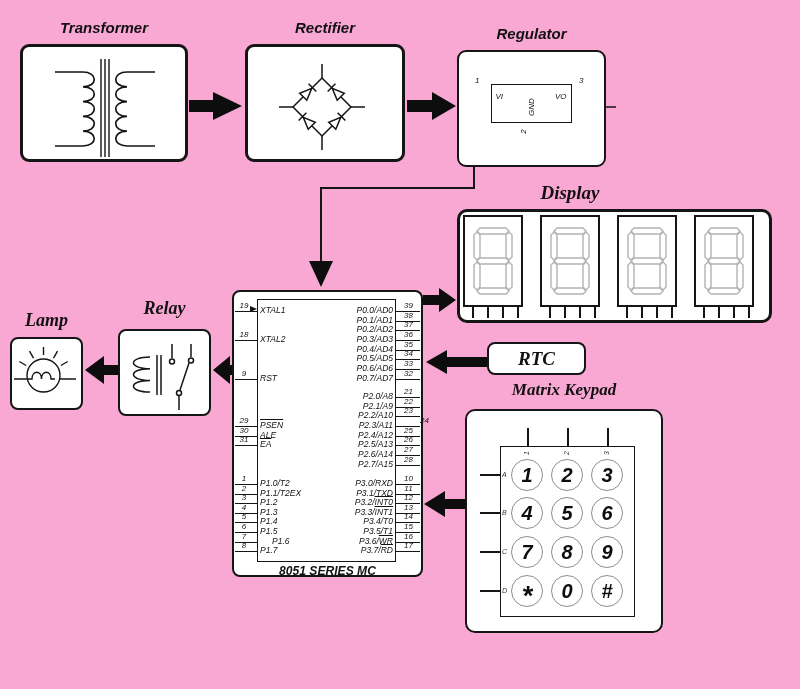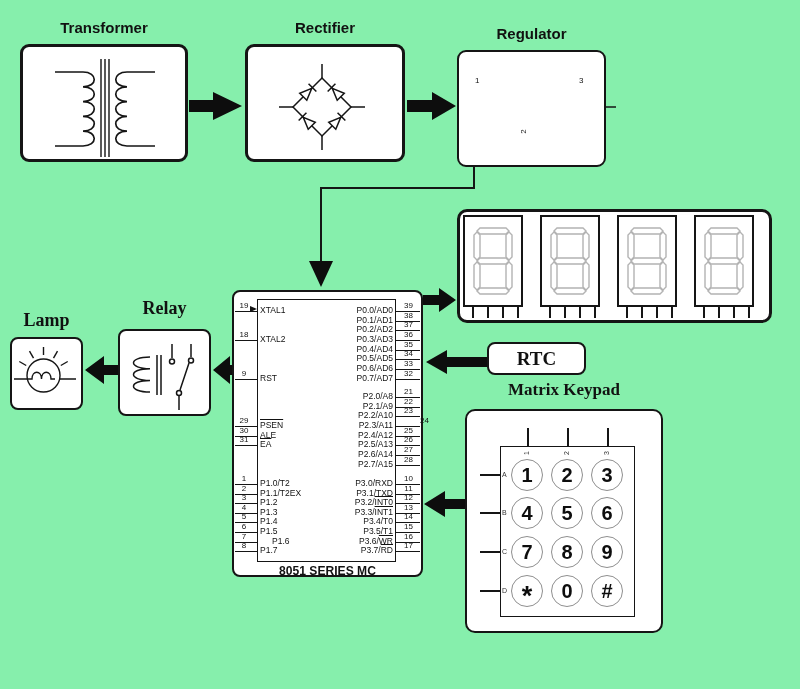--- a/index.html
+++ b/index.html
@@ -1,17 +1,17 @@
 <!DOCTYPE html>
 <html><head>
 <meta charset="utf-8">
 <style>
   html,body { margin:0; padding:0; background:#fff; }
-  .canvas { position:relative; width:800px; height:689px; background:#86efac;
-            font-family:"Liberation Sans", sans-serif; color:#111; overflow:hidden; }
+  .canvas { position:relative; width:800px; height:689px; background:#f9a8d4;
+            font-family:"Liberation Sans", sans-serif; color:#111; overflow:hidden;font-style:italic; }
   .overlay { position:absolute; left:0; top:0; pointer-events:none; }
   .box { position:absolute; border:3px solid #151515; border-radius:9px; background:#fff; box-sizing:border-box; }
   .symsvg { position:absolute; left:0; top:0; }
   .title { position:absolute; text-align:center; white-space:nowrap; }
   .sans-title { font-weight:bold; font-size:15px; }
   .serif-title { font-family:"Liberation Serif", serif; font-weight:bold; font-size:18px; }
   .pin-line { position:absolute; height:1.5px; background:#151515; }
   .vline { position:absolute; width:1.5px; background:#151515; }
   .pin-num { position:absolute; font-size:8px; height:9px; line-height:9px; text-align:center; }
   .pin-label { position:absolute; font-size:8.5px; height:10px; line-height:10px; white-space:nowrap; }
@@ -91,25 +91,31 @@
       </g>
       <g transform="translate(88.5,74.5) rotate(-45)">
         <polygon points="-6,-5 -6,5 6,0" fill="#fff"></polygon>
           <line x1="7" y1="-5.5" x2="7" y2="5.5"></line>
       </g>
     </svg>
   </div>
 
   <div class="title sans-title" style="left:457px;top:25px;width:149px;">Regulator</div>
   <div class="box" style="left:457px;top:50px;width:149px;height:117px;border-width:2.5px;">
+    <div class="reg-ic" style="left:31.5px;top:31.5px;width:81px;height:39px;">
+      <span class="reg-vi">VI</span>
+      <span class="reg-vo">VO</span>
+      <span class="reg-gnd">GND</span>
+    </div>
     <span class="reg-pin" style="left:16px;top:24px;">1</span>
     <span class="reg-pin" style="left:120px;top:24px;">3</span>
     <span class="reg-pin reg-pin-rot" style="left:62px;top:75px;">2</span>
   </div>
 
+  <div class="title serif-title" style="left:500px;top:182px;width:140px;font-size:19px;">Display</div>
   <div class="box" style="left:457px;top:209px;width:315px;height:114px;border-radius:10px;"></div>
   <div id="display-digits">
       <div class="digit-box" style="left: 463px; top: 215px; width: 60px; height: 92px;"><svg width="56" height="88" viewBox="0 0 56 88" fill="none" stroke="#b3b3b3" stroke-width="1.4">
           <polygon points="15,11 41,11 44,14 41,17 15,17 12,14"></polygon>
           <polygon points="15,41 41,41 44,44 41,47 15,47 12,44"></polygon>
           <polygon points="15,71 41,71 44,74 41,77 15,77 12,74"></polygon>
           <polygon points="12,15 15,18 15,40 12,43 9,40 9,18"></polygon>
           <polygon points="44,15 47,18 47,40 44,43 41,40 41,18"></polygon>
           <polygon points="12,45 15,48 15,70 12,73 9,70 9,48"></polygon>
           <polygon points="44,45 47,48 47,70 44,73 41,70 41,48"></polygon>

